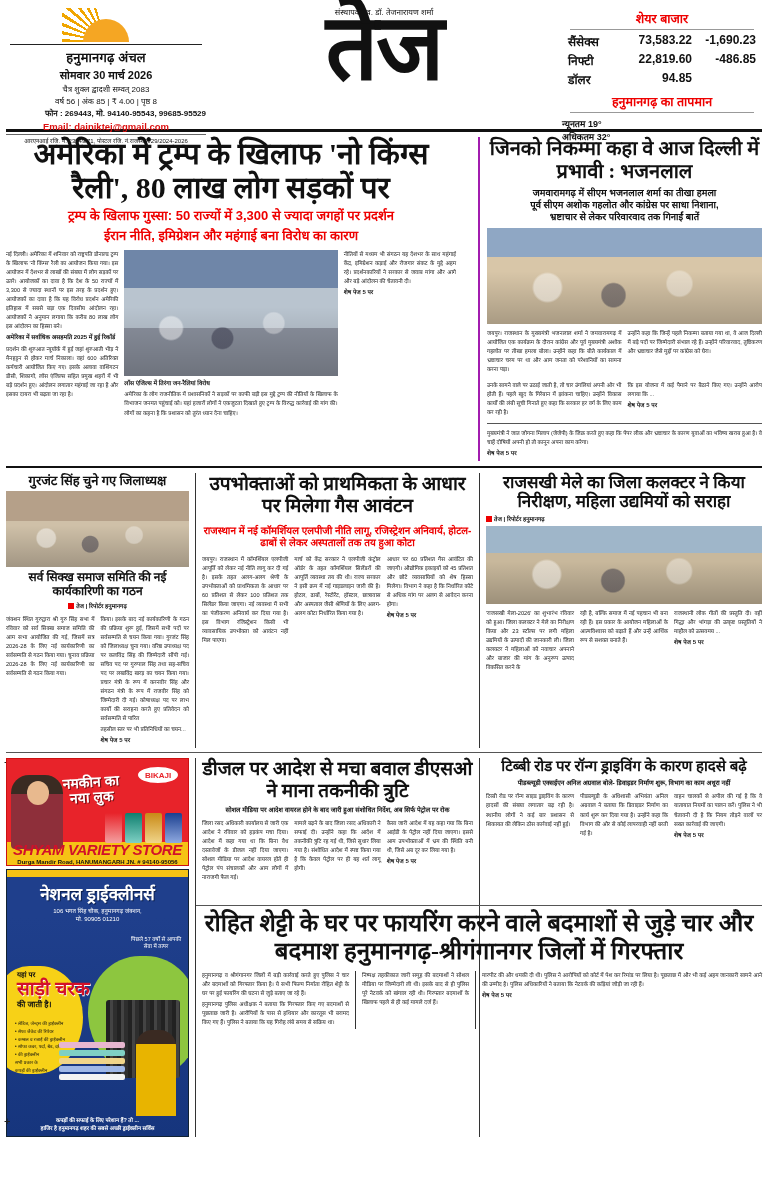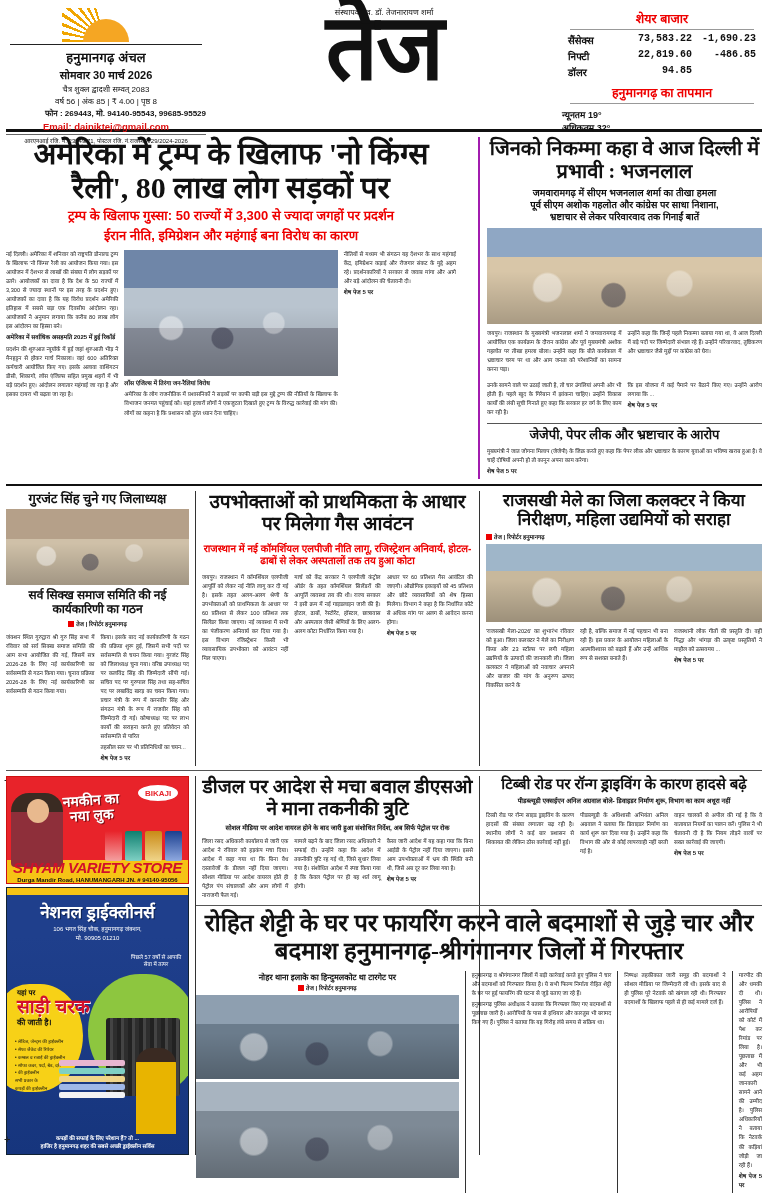--- a/index.html
+++ b/index.html
@@ -41,21 +41,21 @@
 
   .mh-center { flex: 1; position: relative; text-align: center; }
   .mh-founder { font-size: 8px; margin-top: 2px; }
   .mh-tagline { font-size: 11px; color: #e00; font-weight: bold; letter-spacing: .2px; }
   .mh-logo { font-size: 92px; line-height: .82; font-weight: bold; letter-spacing: -2px;
     font-family: "Liberation Serif", "DejaVu Serif", serif; margin-top: -6px; }
 
   .mh-right { width: 200px; padding-top: 6px; }
   .mkt-title { color: #e00; font-weight: bold; font-size: 12.5px; text-align: center; }
   .mkt-rule { border-top: 1px solid #999; margin: 2px 8px; }
-  .mkt-row { display: flex; font-size: 10px; font-weight: bold; padding: 1px 6px; font-family: Liberation Mono, monospace; }
+  .mkt-row { display: flex; font-size: 12px; font-weight: bold; padding: 1px 6px; }
   .mkt-row .n { width: 56px; }
   .mkt-row .v { width: 68px; text-align: right; }
   .mkt-row .c { flex: 1; text-align: right; }
   .temp-title { color: #e00; font-weight: bold; font-size: 12.5px; text-align: center; margin-top: 4px; }
   .temp-row { display: flex; justify-content: space-around; font-size: 9px; font-weight: bold; padding-top: 2px; flex-direction: column; }
 
   
   .lead { display: flex; margin-top: 5px; }
   .lead-left { width: 474px; padding-right: 22px; border-right: 2px solid #a21caf; }
   .lead-right { width: 282px; padding-left: 7px; }
@@ -243,21 +243,20 @@
       <div class="cols">
         <div class="col">
           <p>उनके सामने वाले पर उठाई जाती है, तो चार उंगलियां अपनी ओर भी होती हैं। पहले खुद के गिरेबान में झांकना चाहिए। उन्होंने विकास कार्यों की लंबी सूची गिनाते हुए कहा कि सरकार हर वर्ग के लिए काम कर रही है।</p>
         </div>
         <div class="col">
           <p>कि इस योजना में कई पैमाने पर बैठाने किए गए। उन्होंने आरोप लगाया कि ...</p>
           <p class="more">शेष पेज 5 पर</p>
         </div>
       </div>
       <div class="hr-thin"></div>
-      <div class="sec-hl-sm" style="font-size:13px;text-align:center;">जेजेपी, पेपर लीक और भ्रष्टाचार के आरोप</div>
       <div class="cols">
         <div class="col">
           <p>मुख्यमंत्री ने जात जोगना मिलाप (जेजेपी) के जिक्र करते हुए कहा कि पेपर लीक और भ्रष्टाचार के कारण युवाओं का भविष्य खराब हुआ है। वे चाहें दोषियों अपनी हो तो कानून अपना काम करेगा।</p>
           <p class="more">शेष पेज 5 पर</p>
         </div>
       </div>
     </div>
   </div>
 
   <div class="hr-thick"></div>
@@ -425,28 +424,20 @@
           <p class="more">शेष पेज 5 पर</p>
         </div>
       </div>
     </div>
   </div>
 
   <div style="position:absolute;left:196px;right:6px;top:905px;">
     <div class="hr-thin" style="margin-top:0;"></div>
     <div class="sec-hl" style="font-size:24px;line-height:1.18;">रोहित शेट्टी के घर पर फायरिंग करने वाले बदमाशों से जुड़े चार और बदमाश हनुमानगढ़-श्रीगंगानगर जिलों में गिरफ्तार</div>
     <div class="lead" style="margin-top:5px;">
-      <div style="width:284px;padding-right:6px;border-right:1px solid #333;">
-        <div class="byline" style="text-align:center;font-size:8px;">नोहर थाना इलाके का हिन्दुमलकोट था टारगेट पर</div>
-        <div class="byline" style="text-align:center;margin-top:2px;">
-          <span class="dot"></span><span>तेज | रिपोर्टर हनुमानगढ़</span>
-        </div>
-        <div class="photo" style="height:84px;margin:3px 0;background:linear-gradient(180deg,#8e9fb0 0 35%,#6b7c8c 35% 100%);"></div>
-        <div class="photo" style="height:96px;margin:3px 0;background:linear-gradient(180deg,#a8b4c0 0 30%,#7e8a96 30% 100%);"></div>
-      </div>
       <div style="width:160px;padding:0 6px;border-right:1px solid #333;">
         <div class="col">
           <p>हनुमानगढ़ व श्रीगंगानगर जिलों में बड़ी कार्रवाई करते हुए पुलिस ने चार और बदमाशों को गिरफ्तार किया है। ये सभी फिल्म निर्माता रोहित शेट्टी के घर पर हुई फायरिंग की घटना से जुड़े बताए जा रहे हैं।</p>
           <p>हनुमानगढ़ पुलिस अधीक्षक ने बताया कि गिरफ्तार किए गए बदमाशों से पूछताछ जारी है। आरोपियों के पास से हथियार और कारतूस भी बरामद किए गए हैं। पुलिस ने बताया कि यह गिरोह लंबे समय से सक्रिय था।</p>
         </div>
       </div>
       <div style="width:120px;padding:0 6px;border-right:1px solid #333;">
         <div class="col">
           <p>निष्पक्ष तहकीकात जारी समूह की बदमाशों ने सोशल मीडिया पर जिम्मेदारी ली थी। इसके बाद से ही पुलिस पूरे नेटवर्क को खंगाल रही थी। गिरफ्तार बदमाशों के खिलाफ पहले से ही कई मामले दर्ज हैं।</p>
         </div>

